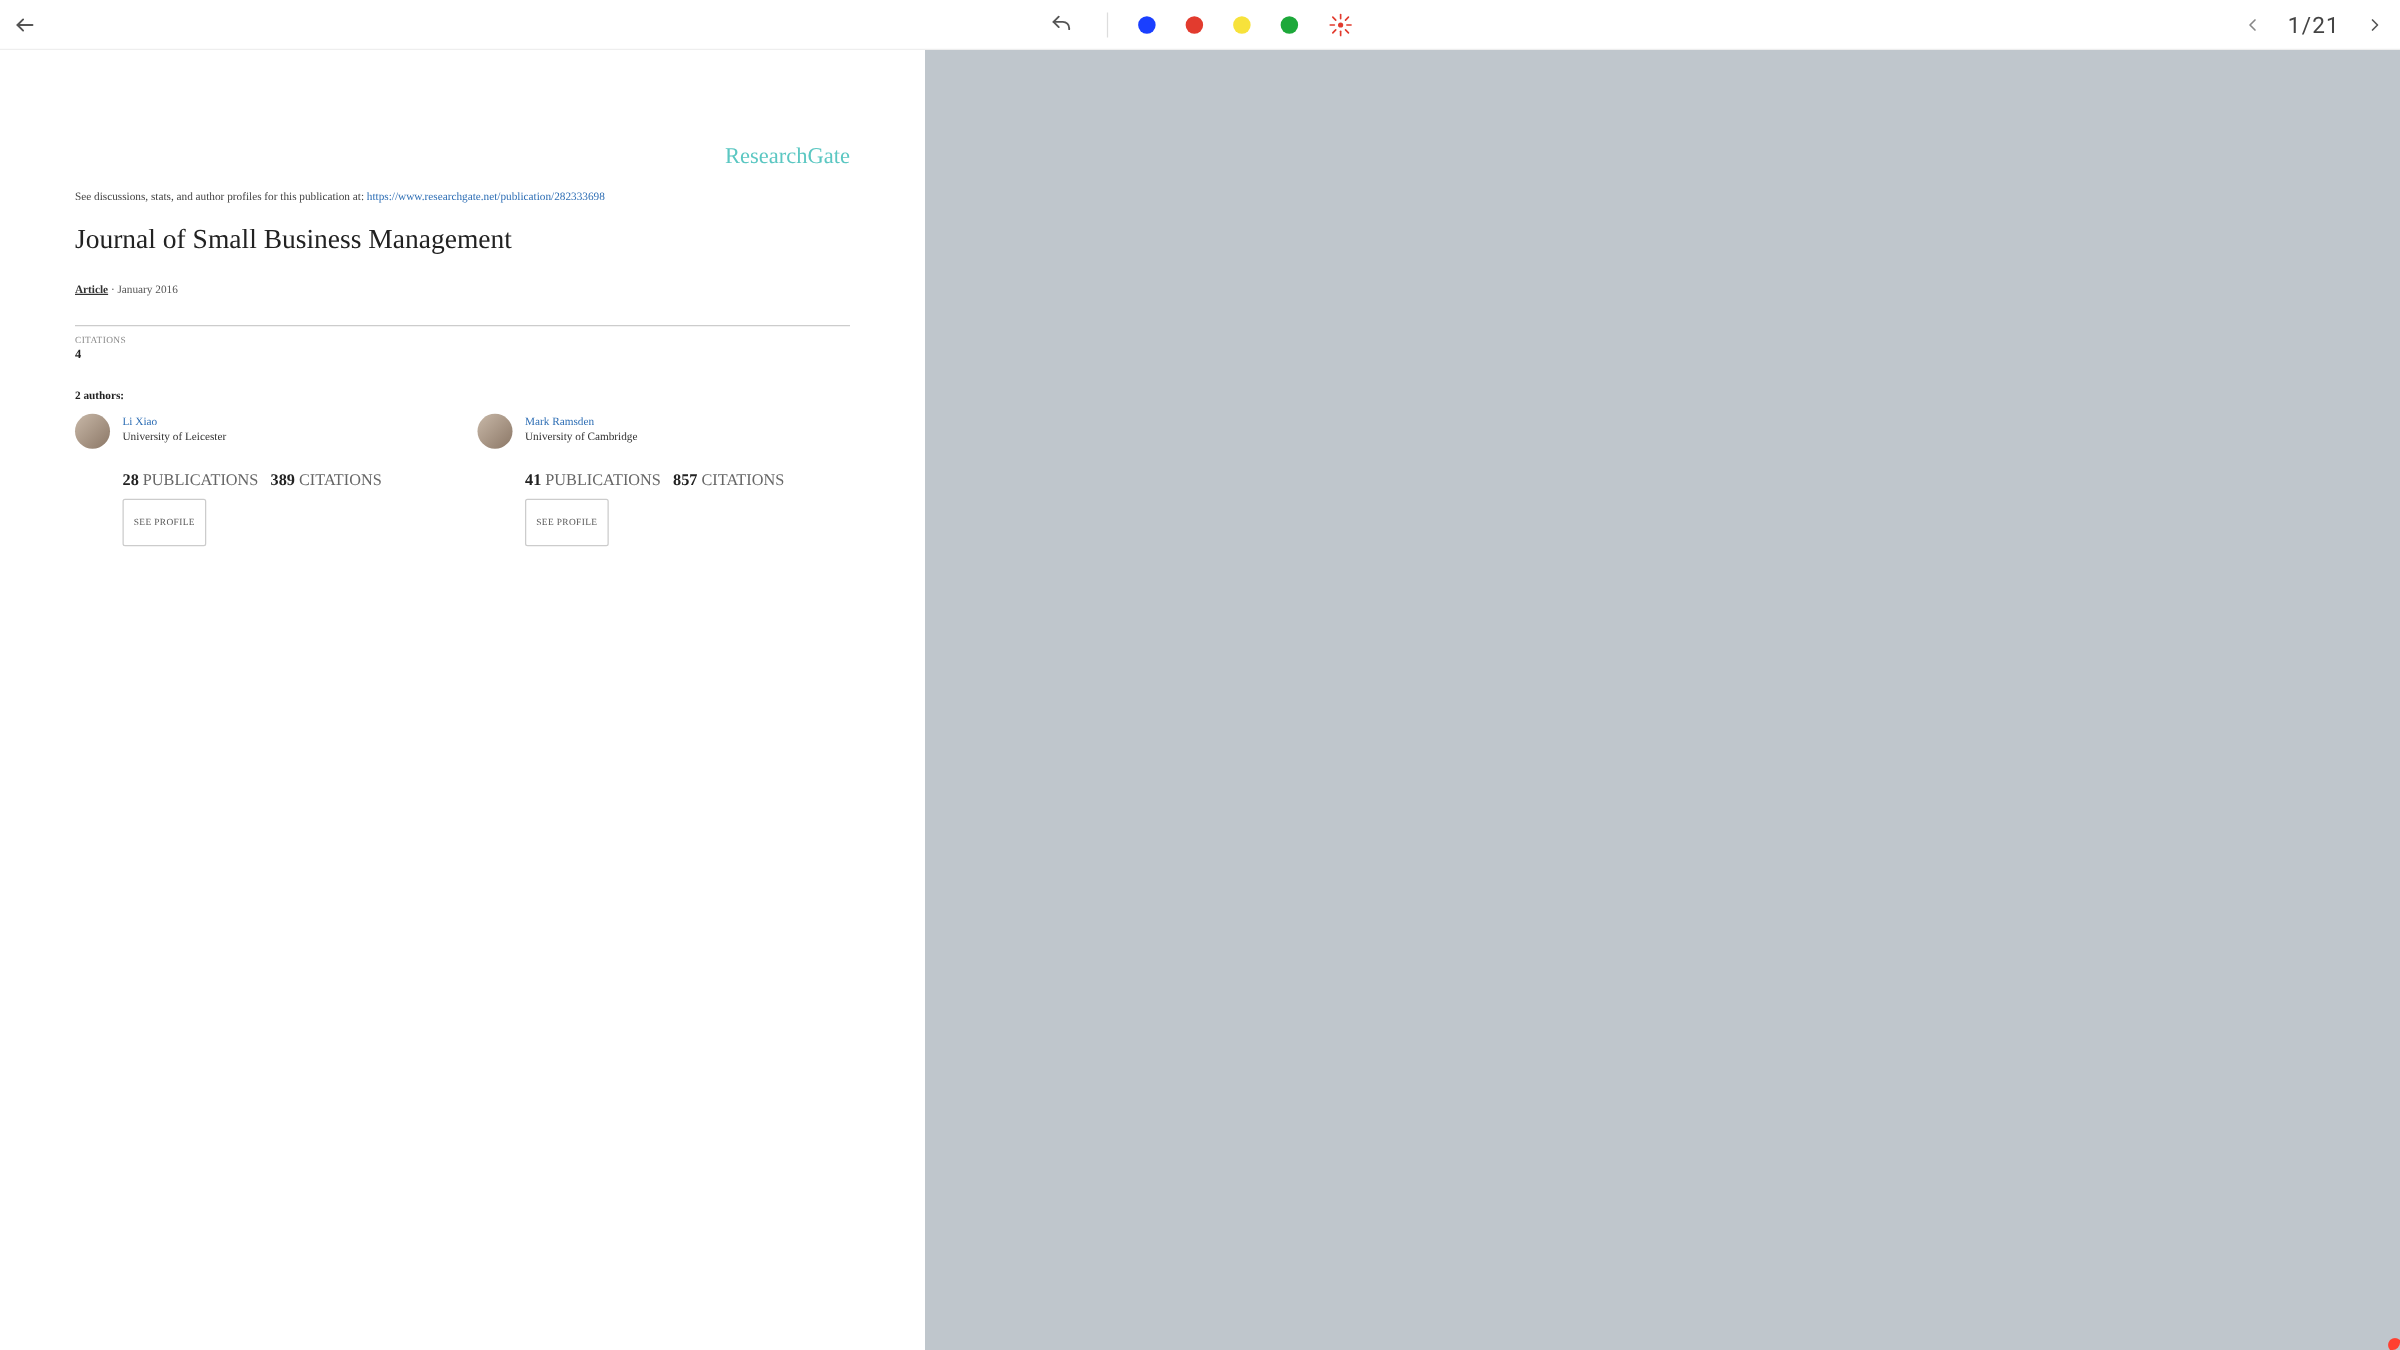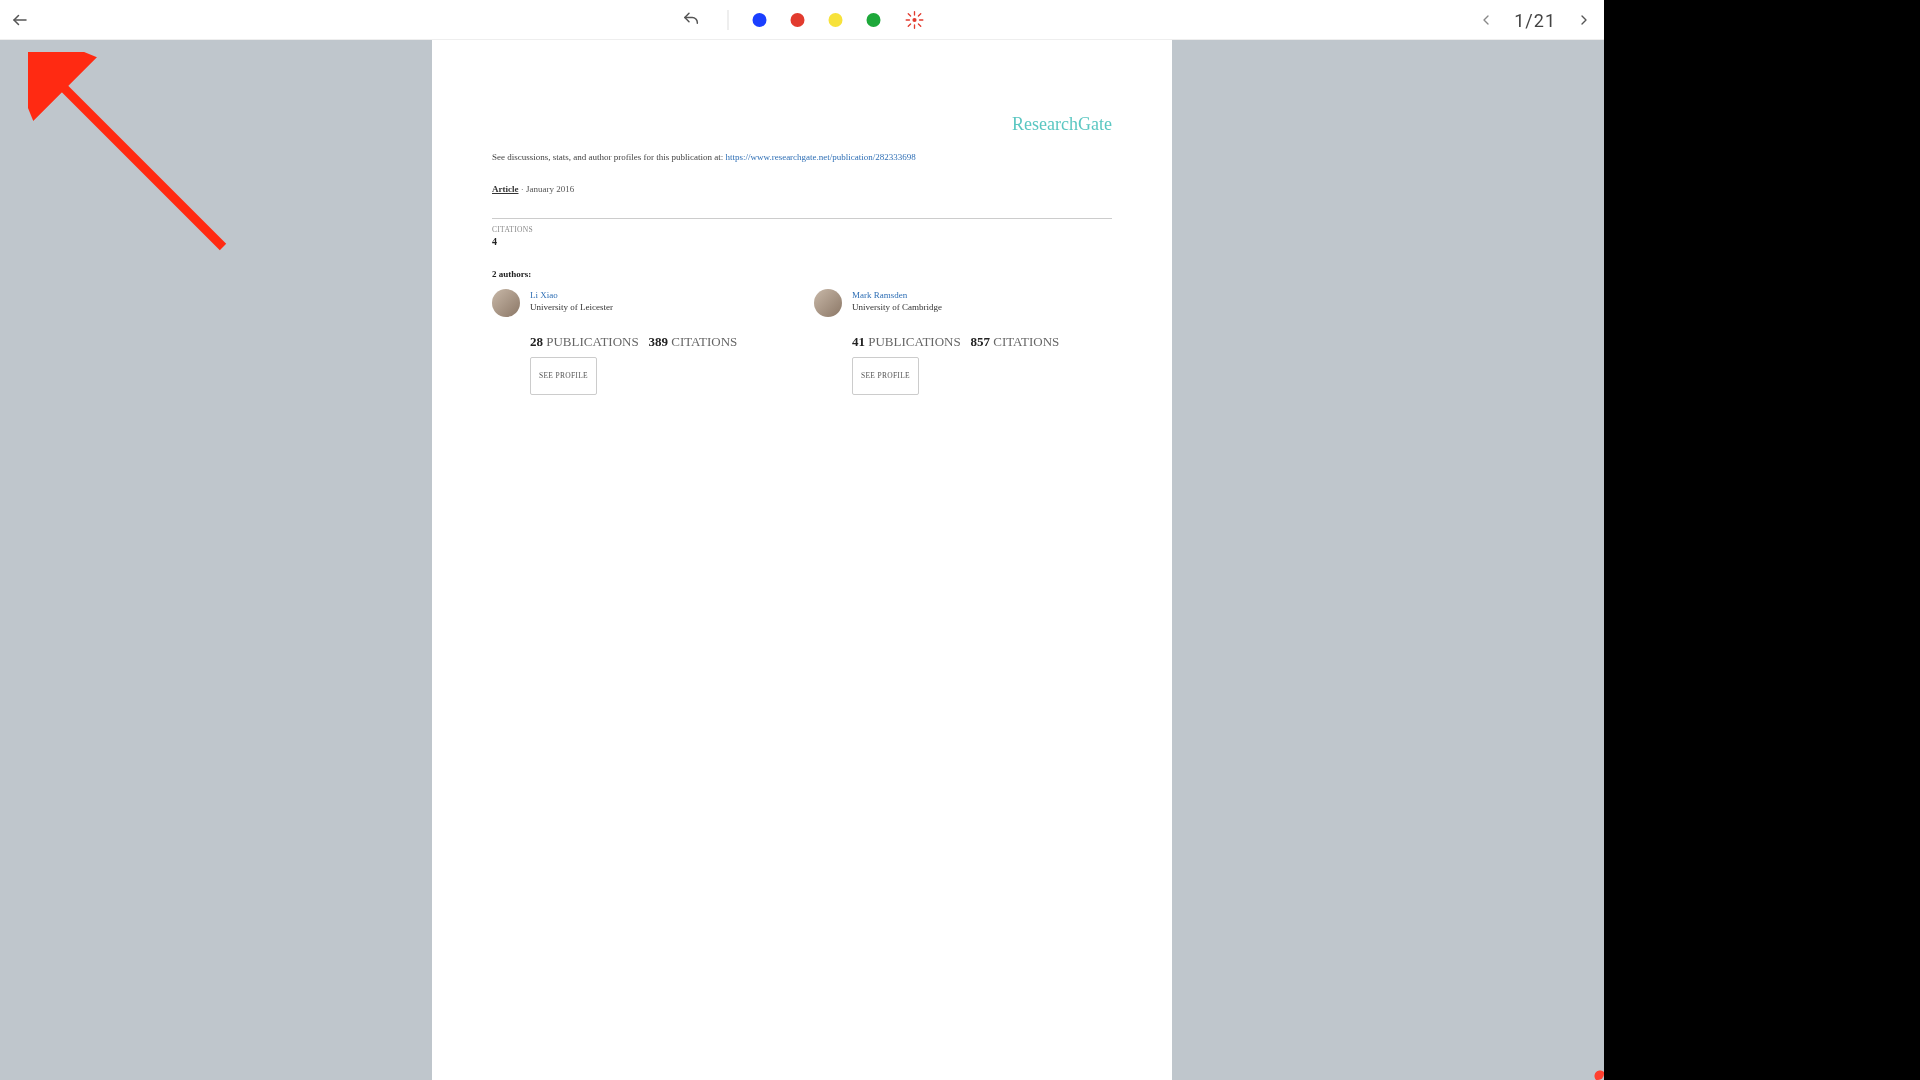--- a/index.html
+++ b/index.html
@@ -1,19 +1,19 @@
 <!DOCTYPE html>
 <html><head>
 <meta charset="utf-8">
 <style>
   * { box-sizing: border-box; margin: 0; padding: 0; }
   html, body { width: 1920px; height: 1080px; overflow: hidden; font-family: -apple-system, BlinkMacSystemFont, "Segoe UI", Roboto, Arial, sans-serif; }
   body { background: #000; }
 
-  .app { width: 1604px; height: 1080px; background: #bfc6cc; position: relative; }
+  .app { width: 1920px; height: 1080px; background: #bfc6cc; position: relative; }
 
   
   .toolbar {
     height: 40px;
     background: #ffffff;
     display: flex;
     align-items: center;
     position: relative;
     border-bottom: 1px solid #eee;
   }
@@ -28,21 +28,21 @@
   .divider { width: 1px; height: 20px; background: #ddd; }
 
   .color-dot { width: 14px; height: 14px; border-radius: 50%; cursor: pointer; }
   .laser-icon { display:inline-flex; align-items:center; justify-content:center; width:20px; height:20px; cursor:pointer; }
 
   .page-counter { font-size: 18px; color: #444; letter-spacing: 1px; }
 
   
   .page-area {
     position: absolute; top: 40px; left: 0; right: 0; bottom: 0;
-    display: flex; justify-content: center;
+    display: flex; 
   }
   .page {
     width: 740px;
     background: #fff;
     height: 100%;
     position: relative;
     padding: 40px 60px 30px 60px;
     font-family: Georgia, 'Times New Roman', serif;
     color: #222;
   }
@@ -173,20 +173,21 @@
   <div class="page-area">
     <div class="page">
 
       <div class="rg-logo">ResearchGate</div>
 
       <div class="meta-top">
         <span>See discussions, stats, and author profiles for this publication at: </span>
         <a>https://www.researchgate.net/publication/282333698</a>
       </div>
 
+      <h1 class="title">Journal of Small Business Management</h1>
 
       <div class="subinfo">
         <b>Article</b>
         <span> · </span>
         <span>January 2016</span>
       </div>
 
       <div class="stats-row">
         <div class="stat-col">
           <div class="stat-label">CITATIONS</div>

